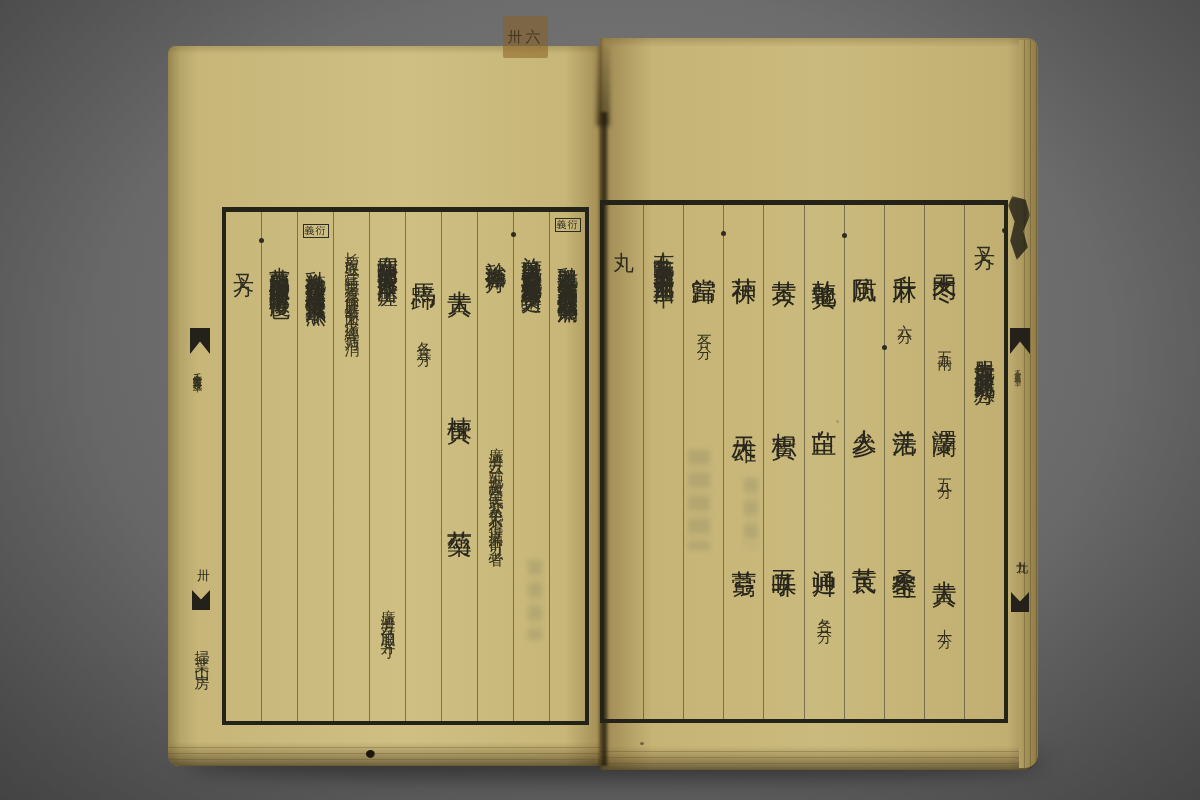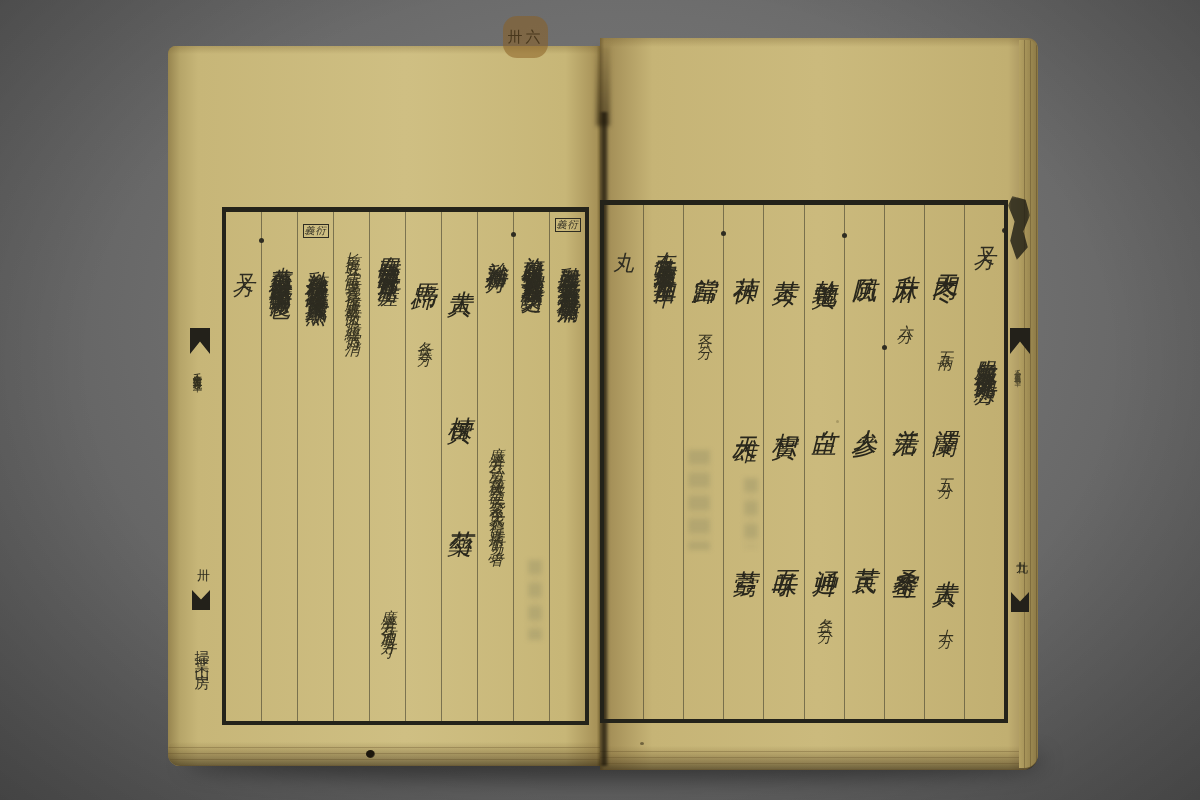--- a/index.html
+++ b/index.html
@@ -32,21 +32,21 @@
   .bevel-right{position:absolute;left:1019px;top:40px;width:19px;height:728px;border-radius:0 10px 14px 0;
     background:
       repeating-linear-gradient(to right, rgba(0,0,0,0) 0 5px, rgba(75,58,26,0.35) 5px 6px),
       linear-gradient(to right,#b4a163,#8b7845);}
   .gutter{position:absolute;left:599px;top:112px;width:10px;height:654px;filter:blur(1px);
     background:linear-gradient(to right, rgba(60,45,20,0) 0%, rgba(24,19,8,0.72) 40%, rgba(24,19,8,0.78) 60%, rgba(60,45,20,0) 100%);}
   .gutter-top{position:absolute;left:596px;top:46px;width:14px;height:80px;filter:blur(2px);
     background:linear-gradient(to bottom, rgba(90,70,30,0.15), rgba(40,30,12,0.55));}
 
   
-  .frame{position:absolute;border:4px solid #24231a;border-top-width:5px;box-sizing:border-box;overflow:hidden;font-style:italic;}
+  .frame{position:absolute;border:4px solid #24231a;border-top-width:5px;box-sizing:border-box;overflow:hidden;}
   .frame-right{left:600px;top:200px;width:408px;height:523px;}
   .frame-left{left:222px;top:207px;width:367px;height:518px;}
   .cols{position:absolute;inset:0;display:flex;flex-direction:row-reverse;}
   .col{position:relative;flex:1 1 0;border-left:1px solid rgba(55,52,38,0.55);}
   .cols .col:last-child{border-left:none;}
 
   .seg{position:absolute;left:50%;transform:translateX(-50%);
     writing-mode:vertical-rl;text-orientation:upright;color:#2e2c21;}
   .main{font-size:21px;letter-spacing:2px;}
   .drug{font-size:25px;letter-spacing:2px;color:#29271c;}
@@ -65,21 +65,21 @@
   .bx-title{position:absolute;writing-mode:vertical-rl;text-orientation:upright;
     font-size:13px;letter-spacing:1px;color:#34311f;transform:scaleX(0.72);transform-origin:center top;}
   .bx-title.faint{font-size:11px;opacity:0.8;filter:blur(0.6px);transform:scaleX(0.6);}
   .bx-num{position:absolute;writing-mode:vertical-rl;text-orientation:upright;font-size:13px;color:#2f2d1e;}
   .bx-pub{position:absolute;writing-mode:vertical-rl;text-orientation:upright;
     font-size:15px;letter-spacing:8px;color:#2e2c21;}
   .smudge{position:absolute;left:0;top:158px;width:22px;height:64px;background:#1f1d14;opacity:.8;
     filter:blur(1.5px);clip-path:polygon(20% 0,80% 6%,100% 30%,70% 55%,90% 80%,40% 100%,10% 70%,30% 40%,0 15%);}
 
   
-  .tab{position:absolute;left:503px;top:16px;width:45px;height:42px;border-radius:14px;
+  .tab{position:absolute;left:503px;top:16px;width:45px;height:42px;border-radius:2px;
     background:rgba(138,96,36,0.55);display:flex;align-items:center;justify-content:center;}
   .tab span{font-size:15px;color:rgba(50,35,12,0.7);letter-spacing:3px;filter:blur(0.7px);}
   .ghost{position:absolute;filter:blur(2.5px);
     background:repeating-linear-gradient(to bottom, rgba(100,105,80,0.20) 0 14px, rgba(100,105,80,0.04) 14px 23px);}
   .hole{position:absolute;left:366px;top:750px;width:9px;height:8px;border-radius:50%;
     background:radial-gradient(circle at 42% 42%, #1c160c 55%, rgba(28,22,12,0) 100%);}
   .speck{position:absolute;border-radius:50%;background:rgba(50,40,20,0.55);}
 </style>
 </head>
 <body>

